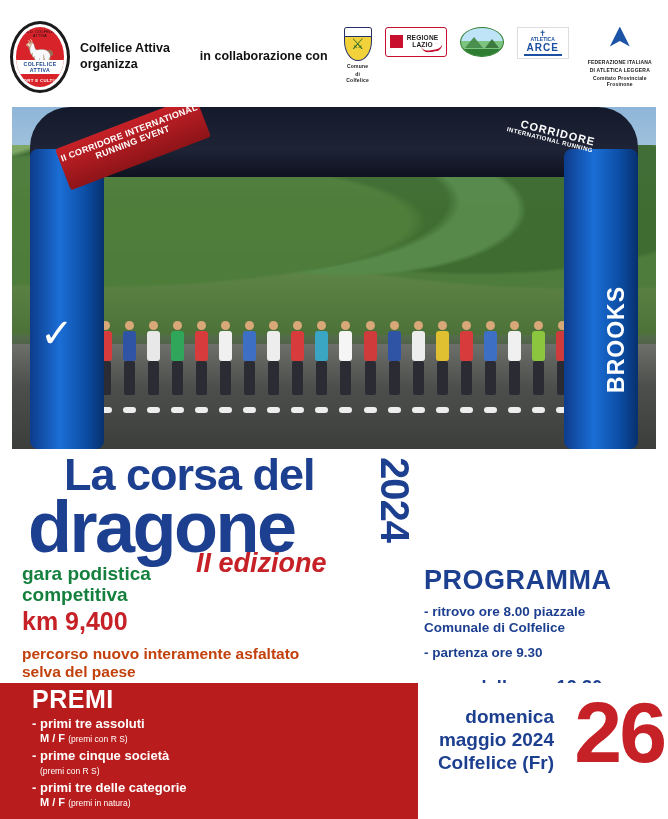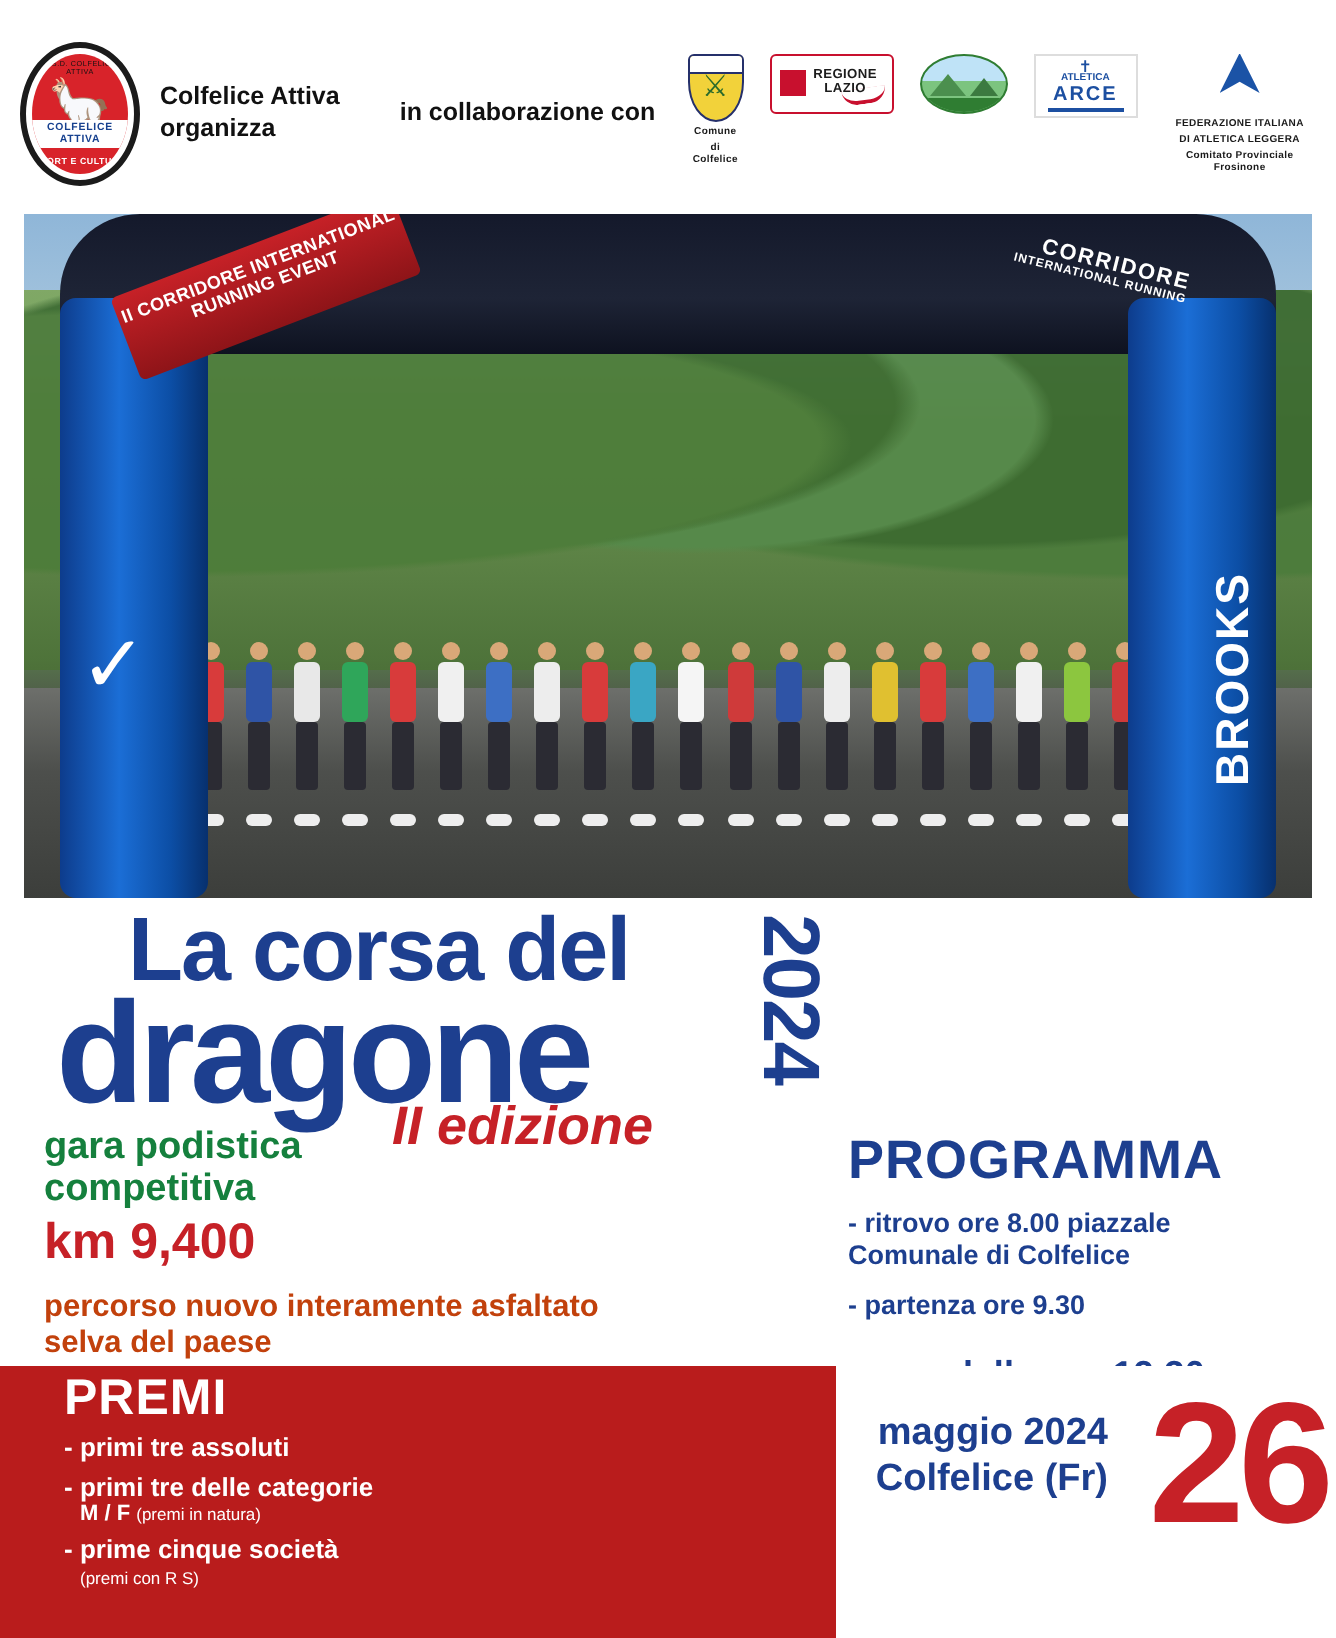--- a/index.html
+++ b/index.html
@@ -718,37 +718,42 @@
 </div>
 
 <div class="spacer-premi"></div>
 
 <div class="premiwrap">
   <div class="premi">
     <h3>PREMI</h3>
     <ul>
       <li>
         <span>- primi tre assoluti</span>
+        <span class="sub">
+          <span>M / F</span>
+          <span class="tiny">(premi con R S)</span>
+        </span>
+      </li>
+      <li>
+        <span>- prime cinque società</span>
+        <span class="sub">
+          <span class="tiny">(premi con R S)</span>
+        </span>
       </li>
       <li>
         <span>- primi tre delle categorie</span>
         <span class="sub">
           <span>M / F</span>
           <span class="tiny">(premi in natura)</span>
         </span>
       </li>
-      <li>
-        <span>- prime cinque società</span>
-        <span class="sub">
-          <span class="tiny">(premi con R S)</span>
-        </span>
-      </li>
     </ul>
   </div>
 
   <div class="datebox">
     <div class="dt">
+      <div>domenica</div>
       <div>maggio 2024</div>
       <div>Colfelice (Fr)</div>
     </div>
     <div class="num">26</div>
   </div>
 </div>
 
 </body></html>

